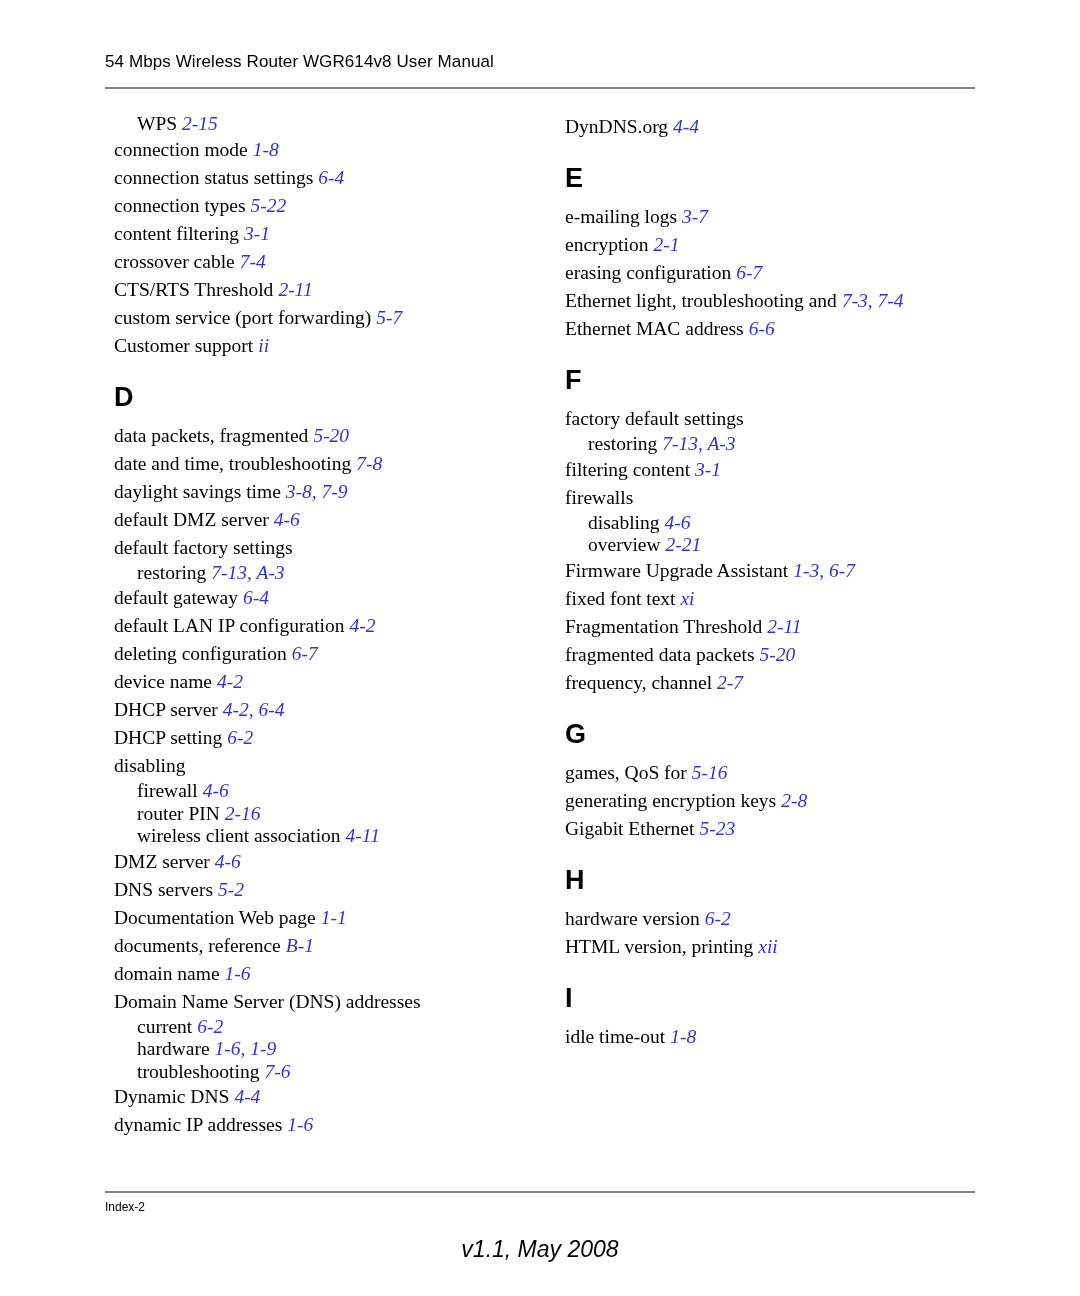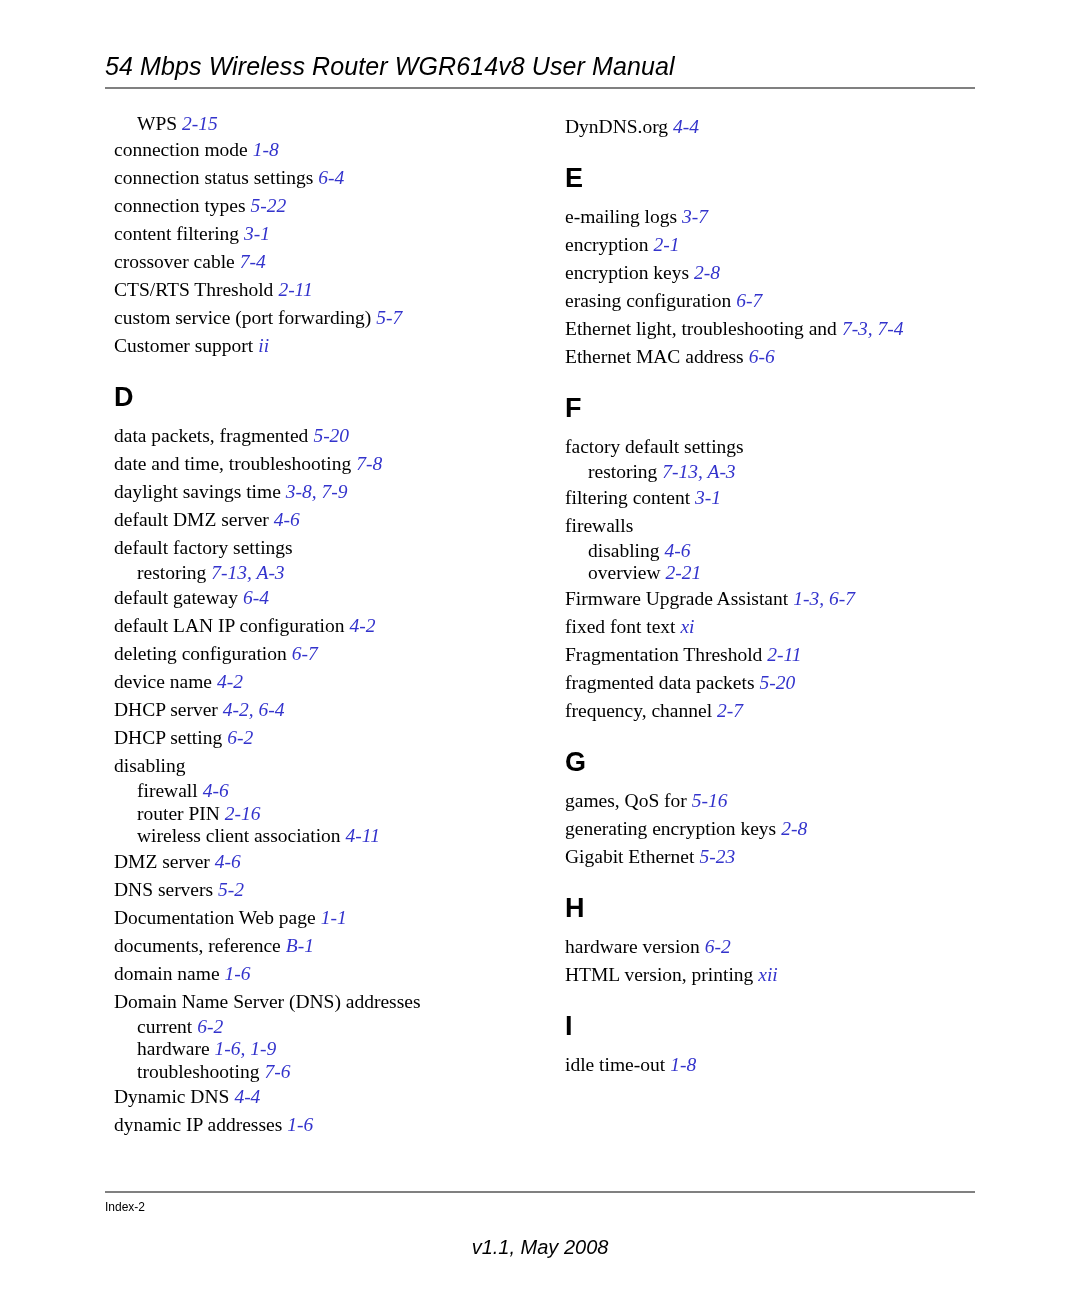--- a/index.html
+++ b/index.html
@@ -18,22 +18,21 @@
 
   
   .page-header {
     position: absolute;
     left: 105px;
     top: 52px;
     width: 870px;
   }
   .page-header .title {
     font-family: "Liberation Sans", "DejaVu Sans", sans-serif;
-    font-style: italic;
-    font-size: 25px;
+    font-size: 17px;
     letter-spacing: 0.1px;
     color: #000;
     white-space: nowrap;
   }
   .header-rule {
     position: absolute;
     left: 105px;
     top: 87px;
     width: 870px;
     height: 2px;
@@ -104,21 +103,21 @@
     color: #000;
   }
   .version {
     position: absolute;
     left: 0;
     top: 1236px;
     width: 1080px;
     text-align: center;
     font-family: "Liberation Sans", "DejaVu Sans", sans-serif;
     font-style: italic;
-    font-size: 20px;
+    font-size: 23px;
     color: #000;
   }
 </style>
 </head>
 <body>
 
 <div class="page-header">
   <div class="title">54 Mbps Wireless Router WGR614v8 User Manual</div>
 </div>
 <div class="header-rule"></div>
@@ -165,21 +164,20 @@
       <div class="entry"><span class="term">Dynamic DNS</span><span class="ref">4-4</span></div>
       <div class="entry"><span class="term">dynamic IP addresses</span><span class="ref">1-6</span></div>
     </div>
   <div class="col col-right" id="col-right">
       <div class="entry"><span class="term">DynDNS.org</span><span class="ref">4-4</span></div>
       <div class="letter-block">
         <div class="letter">E</div>
       </div>
       <div class="entry"><span class="term">e-mailing logs</span><span class="ref">3-7</span></div>
       <div class="entry"><span class="term">encryption</span><span class="ref">2-1</span></div>
-      <div class="entry"><span class="term">encryption keys</span><span class="ref">2-8</span></div>
       <div class="entry"><span class="term">erasing configuration</span><span class="ref">6-7</span></div>
       <div class="entry"><span class="term">Ethernet light, troubleshooting and</span><span class="ref">7-3, 7-4</span></div>
       <div class="entry"><span class="term">Ethernet MAC address</span><span class="ref">6-6</span></div>
       <div class="letter-block">
         <div class="letter">F</div>
       </div>
       <div class="entry"><span class="term">factory default settings</span></div>
       <div class="entry sub"><span class="term">restoring</span><span class="ref">7-13, A-3</span></div>
       <div class="entry"><span class="term">filtering content</span><span class="ref">3-1</span></div>
       <div class="entry"><span class="term">firewalls</span></div>

